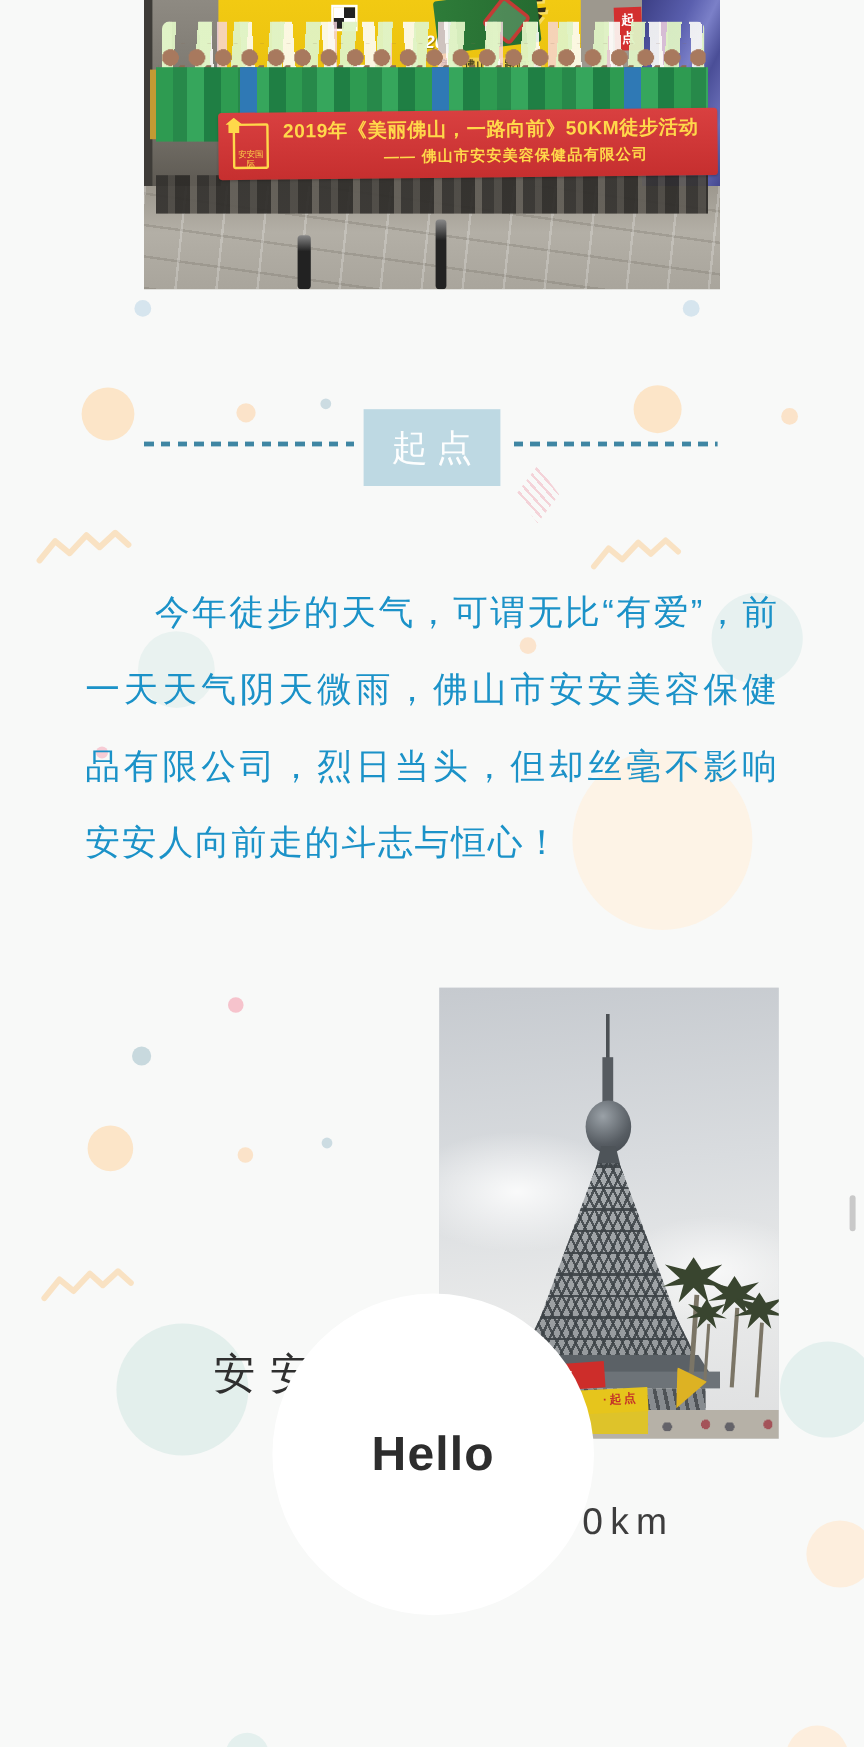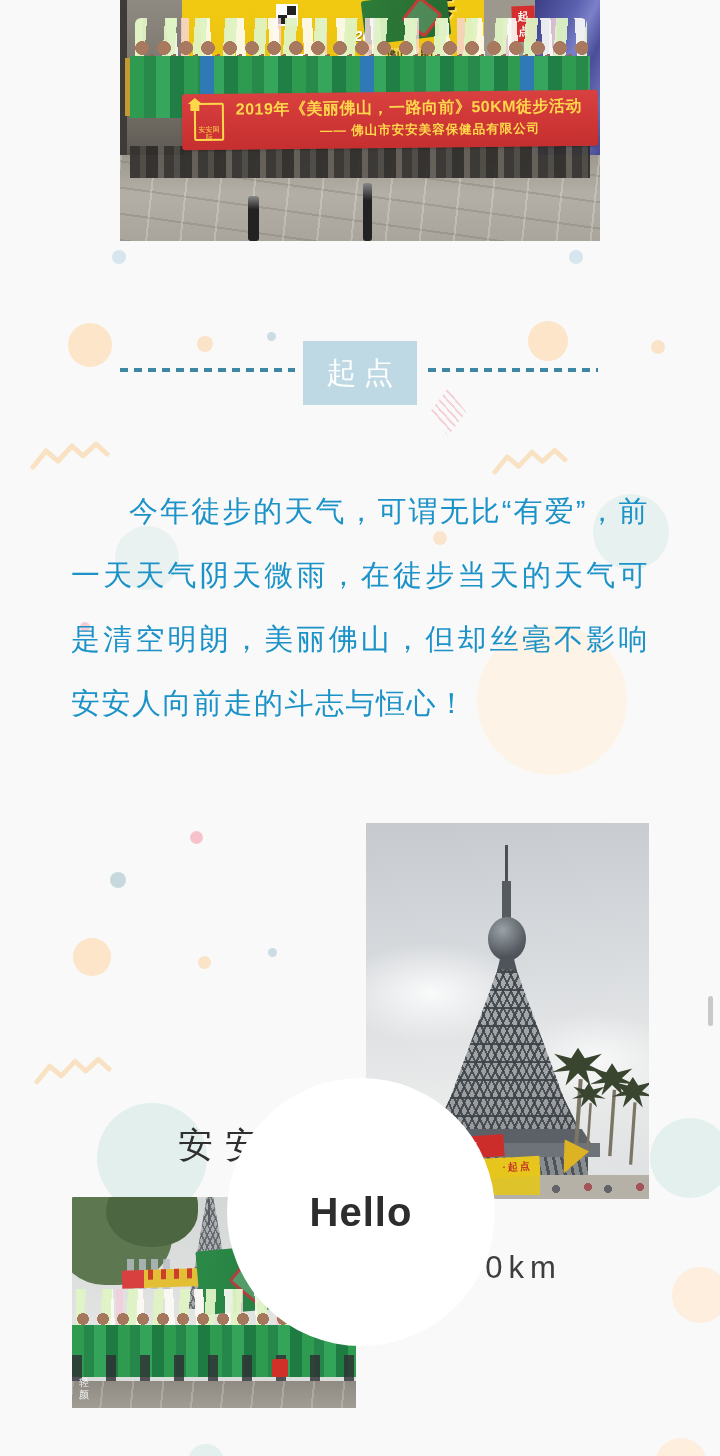--- a/index.html
+++ b/index.html
@@ -260,21 +260,21 @@
     <div class="pt-post pt-p1"></div>
     <div class="pt-post pt-p2"></div>
   </div>
 
   <div class="dash dash-left"></div>
   <div class="divider-box">
     <span>起点</span>
   </div>
   <div class="dash dash-right"></div>
 
-  <div class="paragraph">今年徒步的天气，可谓无比“有爱”，前一天天气阴天微雨，在徒步当天的天气可是清空明朗，美丽佛山，但却丝毫不影响安安人向前走的斗志与恒心！</div>
+  <div class="paragraph">今年徒步的天气，可谓无比“有爱”，前一天天气阴天微雨，佛山市安安美容保健品有限公司，烈日当头，但却丝毫不影响安安人向前走的斗志与恒心！</div>
 
   <div class="photo-tower">
     <div class="tw-sky"></div>
     <div class="tw-cloud1"></div>
     <div class="tw-cloud2"></div>
     <div class="tw-bldg"></div>
     <div class="tw-antenna"></div>
     <div class="tw-antenna2"></div>
     <div class="tw-ball"></div>
     <div class="tw-neck"></div>
@@ -306,35 +306,16 @@
     <div class="tw-flag"></div>
   </div>
 
   <div class="mint-circle"></div>
   <div class="anan">安安</div>
   <div class="dist">50km</div>
   <div class="hello-circle">
     <div>Hello</div>
   </div>
 
-  <div class="photo-group">
-    <div class="gp-sky"></div>
-    <div class="gp-tree"></div>
-    <div class="gp-tree2"></div>
-    <div class="gp-skyline"></div>
-    <div class="gp-tower"></div>
-    <div class="gp-antenna"></div>
-    <div class="gp-ybanner"></div>
-    <div class="gp-flag">
-      <div class="gp-emblem"></div>
-    </div>
-    <div class="gp-papers"></div>
-    <div class="gp-heads"></div>
-    <div class="gp-bodies"></div>
-    <div class="gp-front"></div>
-    <div class="gp-pavement"></div>
-    <div class="gp-bag"></div>
-    <div class="gp-watermark">轻颜</div>
-  </div>
 
   <div class="scroll-thumb"></div>
 
 </div>
 
 </body></html>

